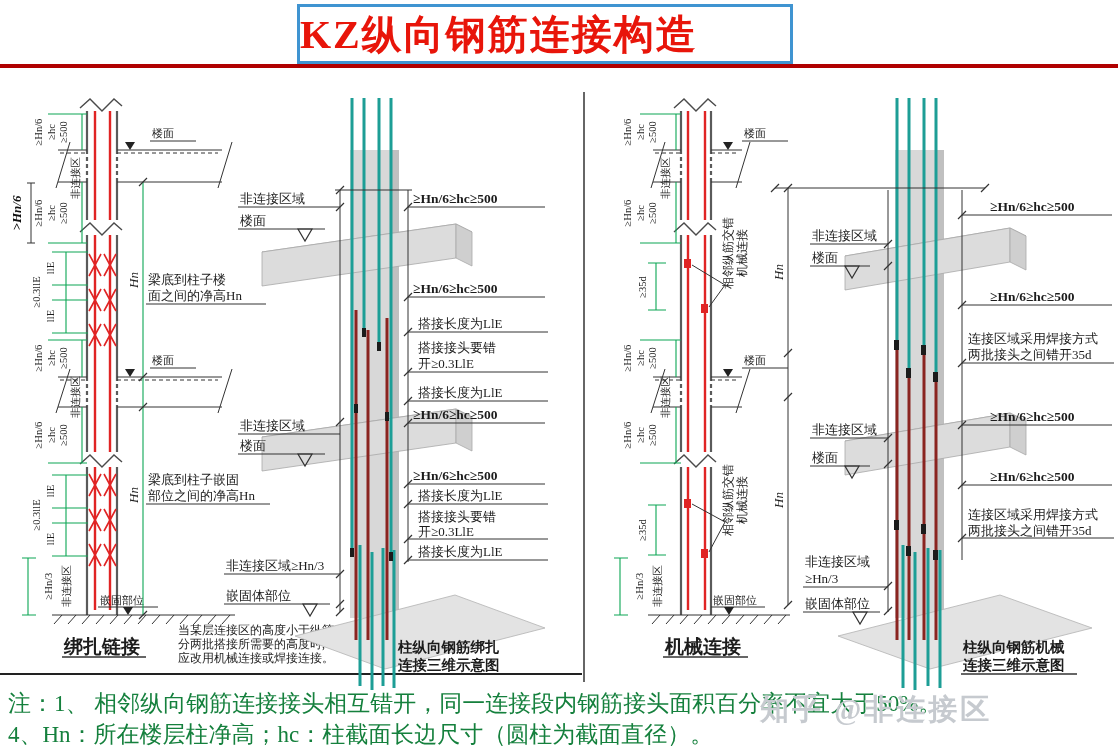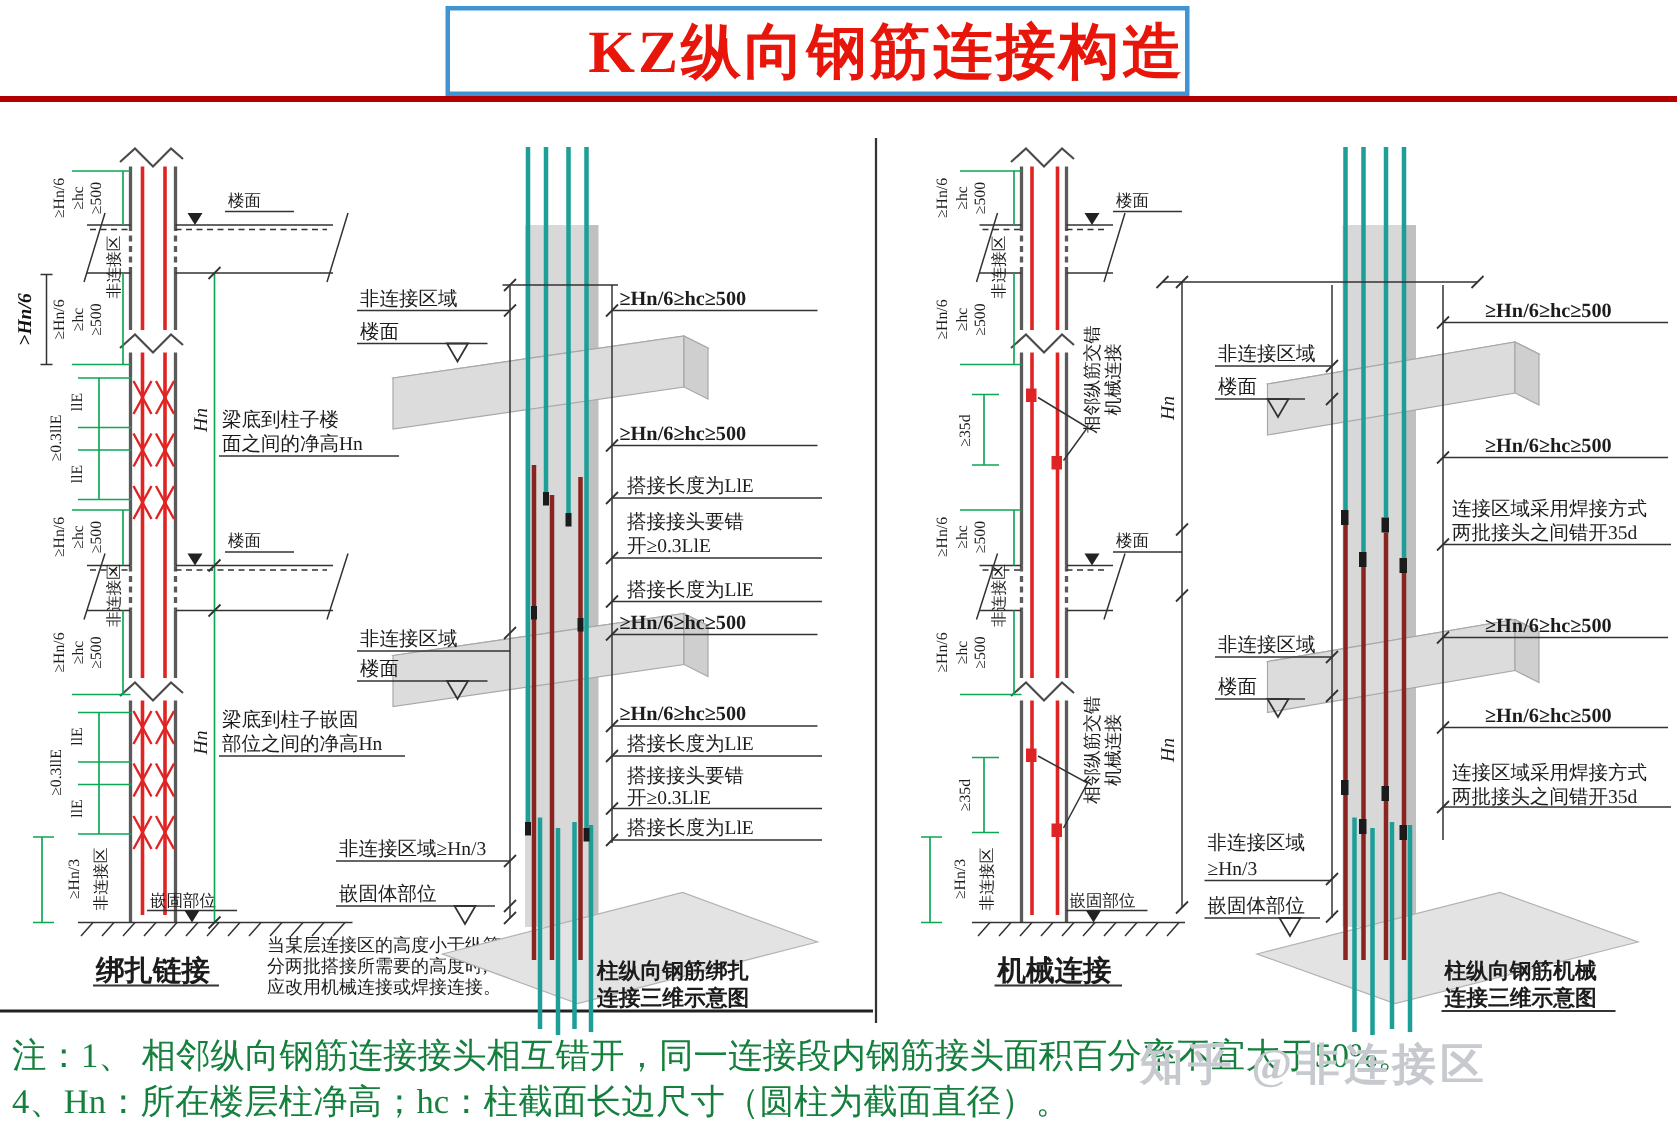--- a/index.html
+++ b/index.html
@@ -1,20 +1,20 @@
 <!DOCTYPE html>
 <html><head>
 <meta charset="utf-8">
 <style>
   html,body{margin:0;padding:0}
   body{width:1118px;height:752px;position:relative;background:#fff;overflow:hidden;
        font-family:"Liberation Sans",sans-serif}
   .title-box{position:absolute;left:297px;top:4px;width:490px;height:54px;
              border:3px solid #3f94d1;background:#fff;display:flex;align-items:center;
-             justify-content:flex-end;z-index:4}
+             justify-content:flex-start;z-index:4}
   .title-text{color:#e8150a;font-size:40px;font-weight:bold;letter-spacing:2px;
               font-family:"Liberation Serif",serif}
   .red-rule{position:absolute;left:0;top:64px;width:1118px;height:4px;background:#b00000;z-index:3}
   .diagram-svg{position:absolute;left:0;top:0;z-index:1}
   .notes{position:absolute;left:8px;top:688px;z-index:2;color:#15803d;font-size:23px;
          line-height:31px;font-family:"Liberation Serif",serif;white-space:nowrap}
   .watermark{position:absolute;left:760px;top:690px;z-index:3;color:#c6cacf;font-size:29px;
              font-weight:bold;letter-spacing:3px;font-family:"Liberation Serif",serif}
   .page-num{position:absolute;left:1144px;top:733px;z-index:2;color:#909090;font-size:15px}
   

